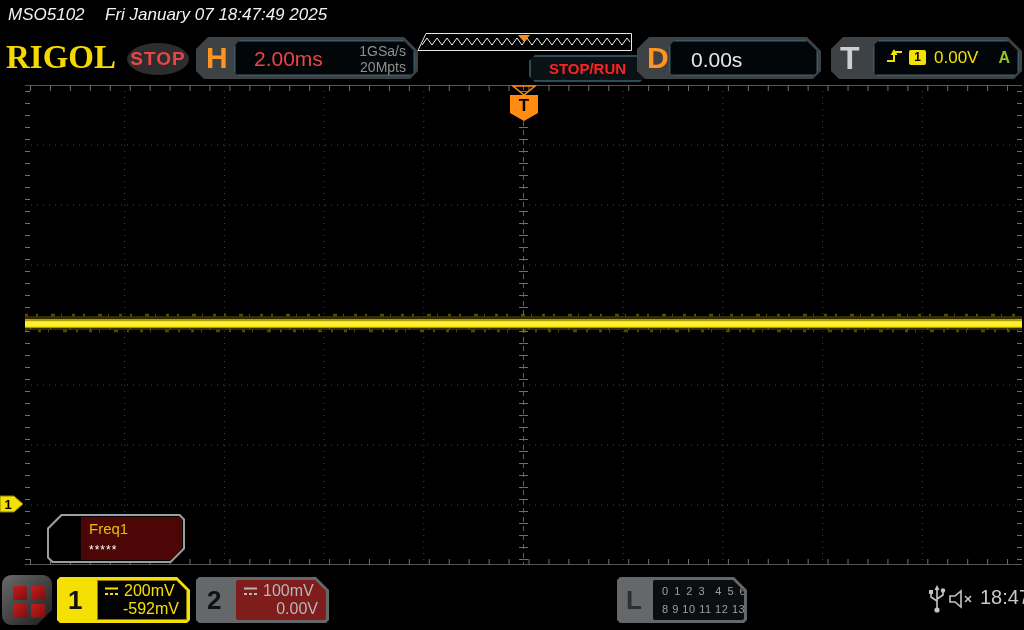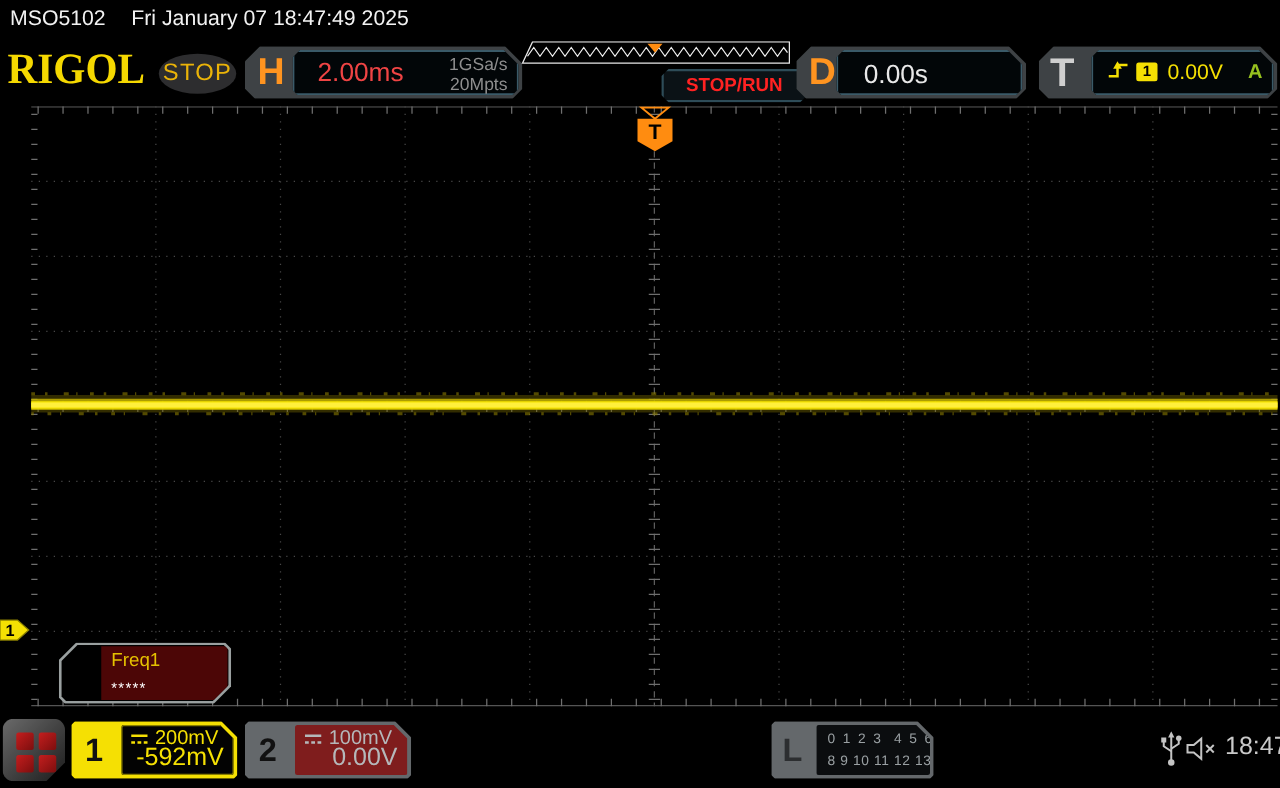--- a/index.html
+++ b/index.html
@@ -2,30 +2,30 @@
 <html><head>
 <meta charset="utf-8">
 <style>
   * { margin:0; padding:0; box-sizing:border-box; }
   html,body { width:1024px; height:630px; background:#000; overflow:hidden;
               font-family:"Liberation Sans", sans-serif; }
   .abs { position:absolute; }
   #stage { position:relative; width:1024px; height:630px; background:#000; }
 
   
-  #topbar { left:0; top:0; width:809px; height:30px; color:#f2f2f2; font-size:17px; }
+  #topbar { left:0; top:0; width:809px; height:30px; color:#f2f2f2; font-size:17px;font-style:italic; }
   #topbar span { position:absolute; top:5px; white-space:pre; }
   #model { left:8px; }
   #datetime { left:105px; }
 
   
   #logo { left:6px; top:38px; color:#f5d800; font-size:33px; font-weight:800;
           letter-spacing:0px; transform:scaleY(1.05); font-family:"Liberation Serif", serif; }
   #stopbadge { left:127px; top:43px; width:62px; height:32px; background:#2d2d2f;
-               border-radius:50%; color:#eab308; font-weight:normal; font-size:19px;
+               border-radius:50%; color:#ef4444; font-weight:bold; font-size:19px;
                text-align:center; line-height:32px; letter-spacing:1px; }
 
   .hdrbox { background:#3e4245;
     clip-path:polygon(12px 0, calc(100% - 14px) 0, 100% 14px, 100% calc(100% - 8px),
       calc(100% - 8px) 100%, 8px 100%, 0 calc(100% - 8px), 0 12px); }
   .hdrletter { position:absolute; top:50%; transform:translateY(-50%);
                font-weight:bold; font-size:30px; }
   .orange { color:#ff9420; }
   .innerpanel { position:absolute; top:3px; bottom:3px; right:3px; background:#020608;
     box-shadow:inset 0 0 0 1.5px #3a5a68; border-radius:3px;
@@ -91,21 +91,21 @@
   .chblock .outer { position:absolute; inset:0;
     clip-path:polygon(0 3px, 3px 0, calc(100% - 13px) 0, 100% 13px, 100% calc(100% - 3px),
       calc(100% - 3px) 100%, 3px 100%, 0 calc(100% - 3px)); }
   .chnum { position:absolute; left:11px; top:50%; transform:translateY(-50%);
            font-size:26px; font-weight:bold; color:#111; z-index:2; }
   .chpanel { position:absolute; left:40px; top:3px; right:3px; bottom:3px;
     border-radius:2px;
     clip-path:polygon(0 0, calc(100% - 11px) 0, 100% 11px, 100% 100%, 0 100%); }
   .chrow1 { position:absolute; left:7px; top:2px; font-size:16px; display:flex;
             align-items:center; gap:5px; }
-  .chrow2 { position:absolute; right:8px; bottom:2px; font-size:20px;margin-left:20px; }
+  .chrow2 { position:absolute; right:8px; bottom:2px; font-size:16px;margin-left:20px; }
 
   #ch1 { left:57px; }
   #ch1 .outer { background:#f5e003; }
   #ch1 .chpanel { background:#030303; box-shadow:inset 0 0 0 1px #8a7f00; }
   #ch1 .chrow1, #ch1 .chrow2 { color:#f5e003; }
 
   #ch2 { left:196px; }
   #ch2 .outer { background:#64686b; }
   #ch2 .chpanel { background:#7f1d1d; }
   #ch2 .chrow1, #ch2 .chrow2 { color:#b5b8ba; }

